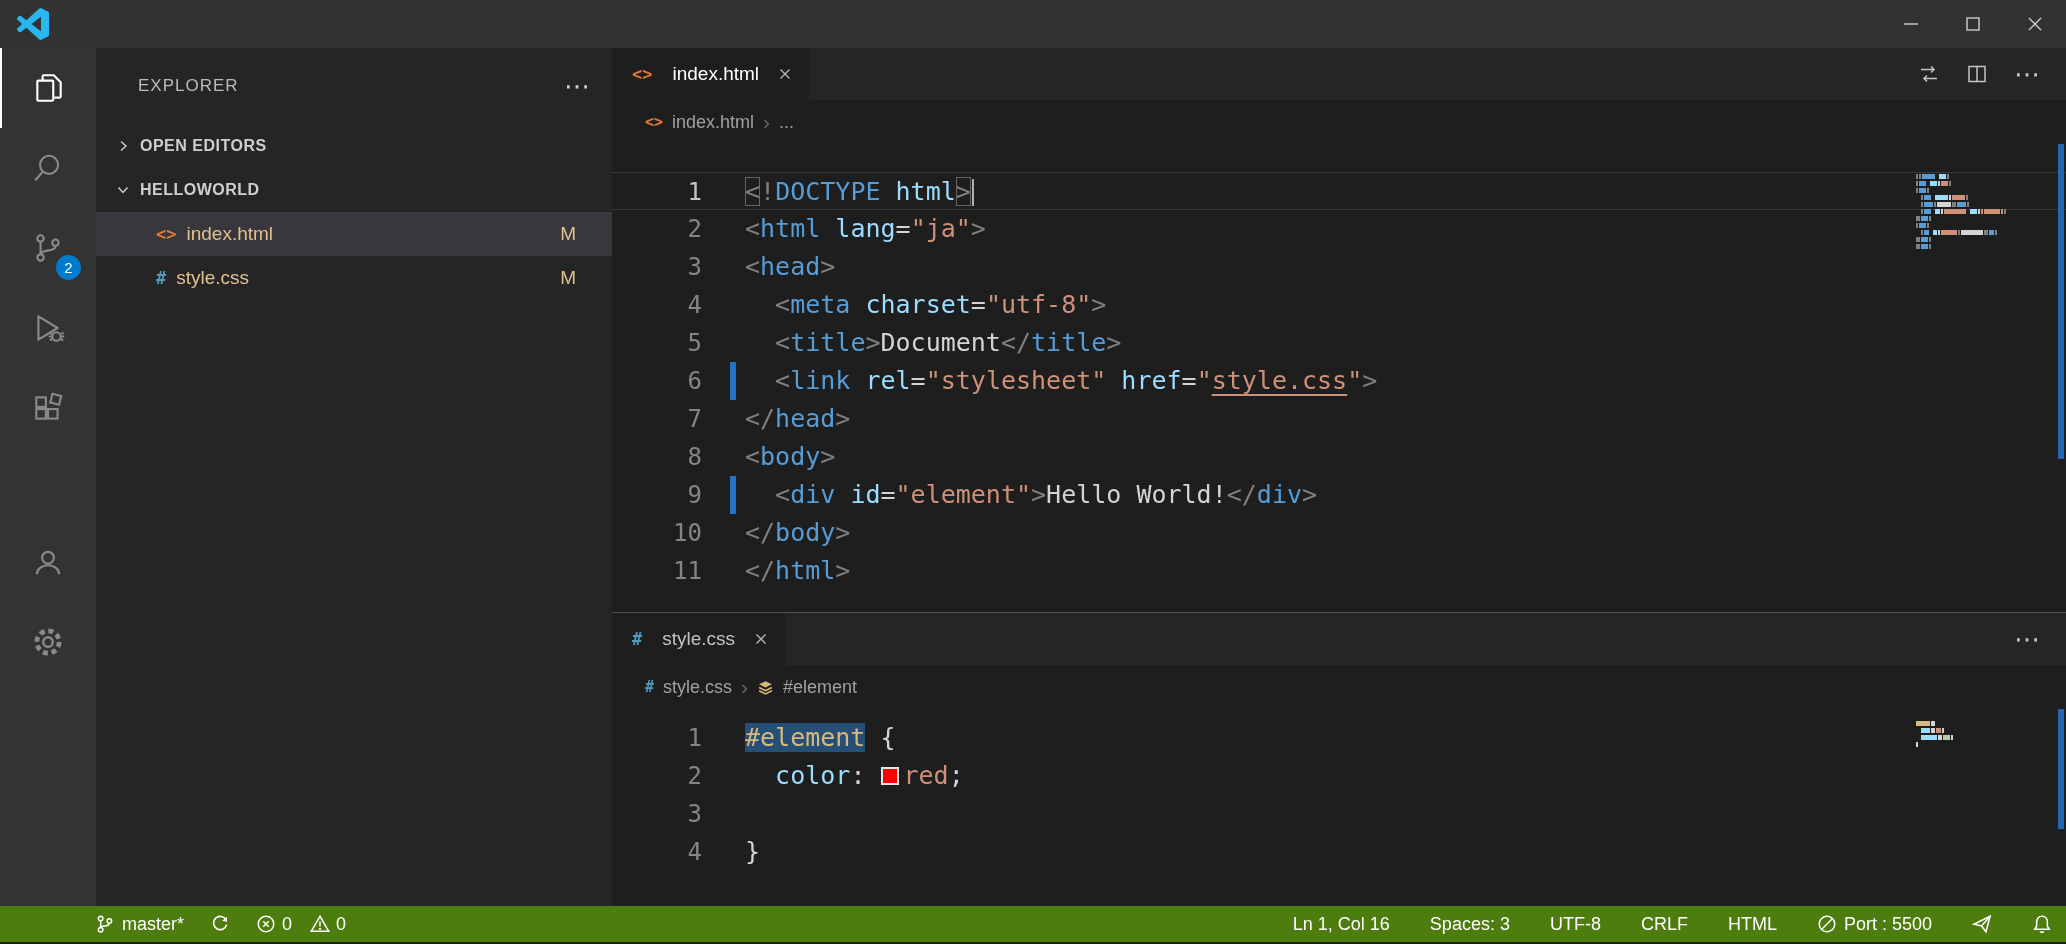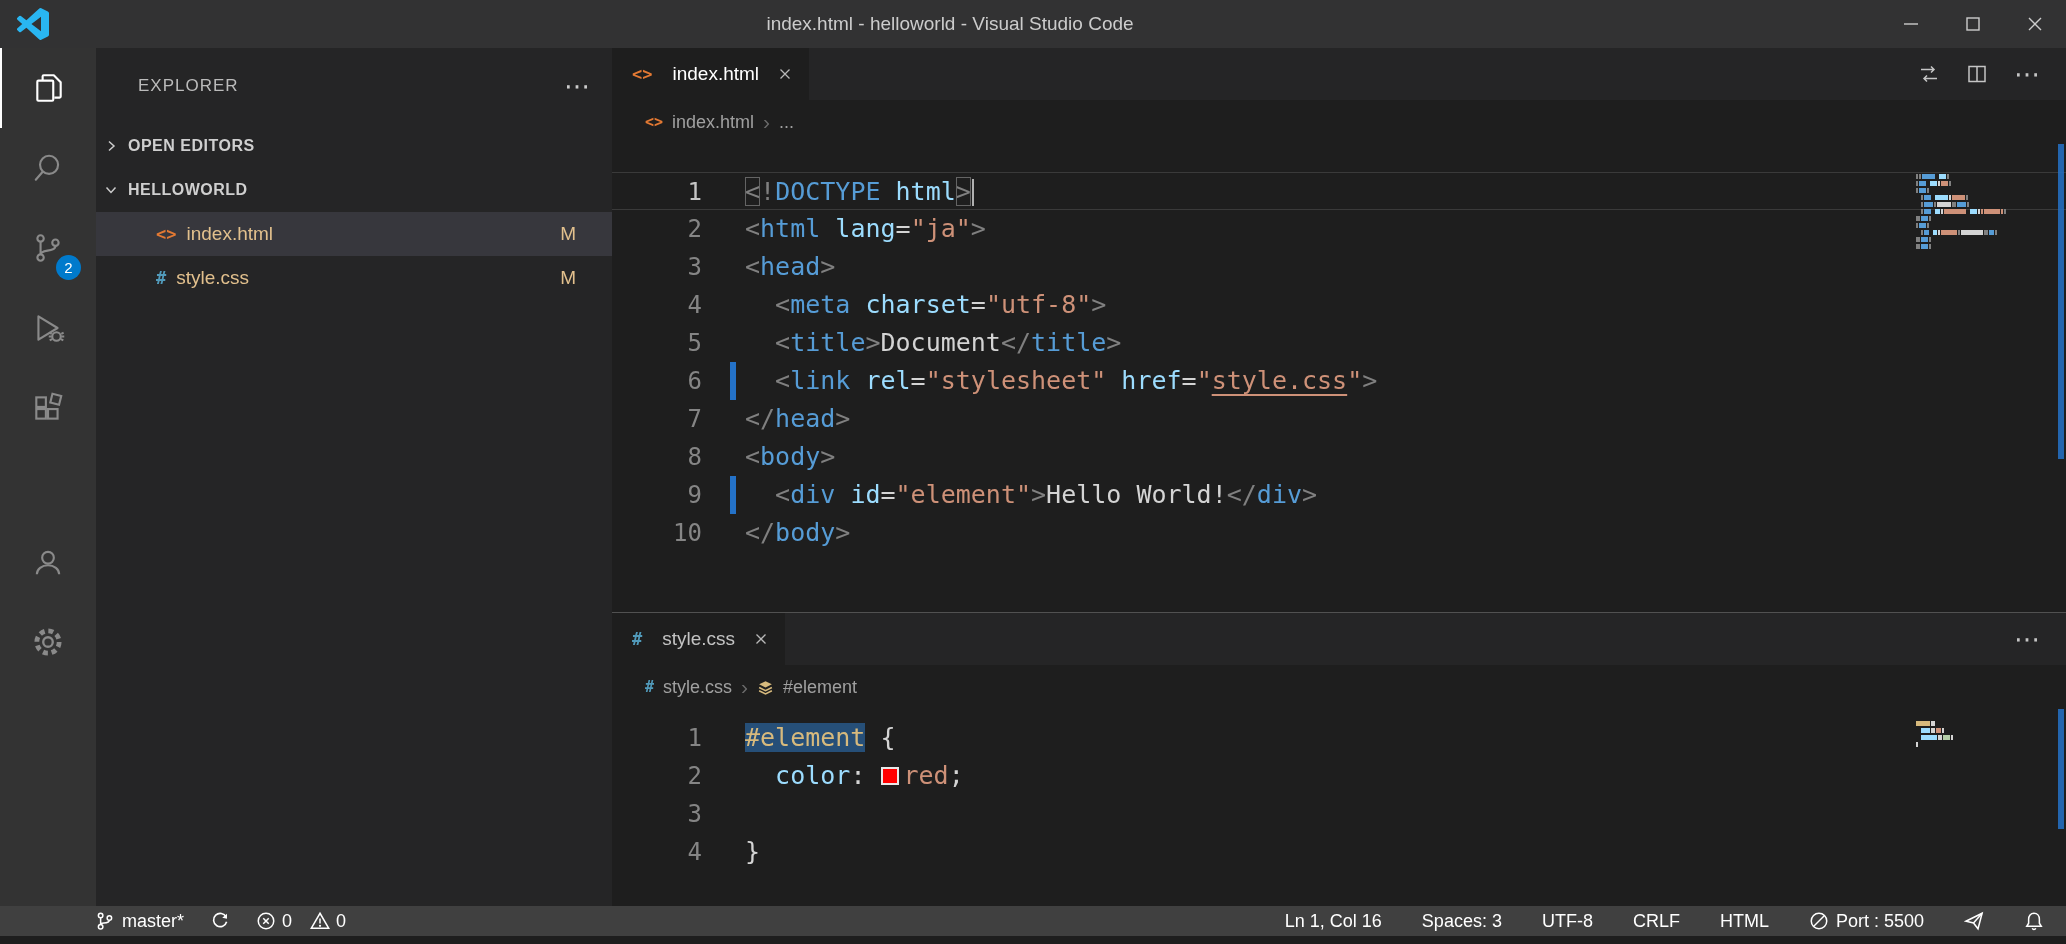--- a/index.html
+++ b/index.html
@@ -29,21 +29,21 @@
   .ab-item { height: 80px; display: flex; align-items: center; justify-content: center; color: #8a8a8a; position: relative; flex: none; }
   .ab-item.active { color: #ffffff; border-left: 2px solid #ffffff; }
   .ab-item.account { margin-top: 74px; }
   .ab-badge { position: absolute; right: 15px; bottom: 8px; width: 25px; height: 25px; border-radius: 50%;
     background: #007acc; color: #ffffff; font-size: 15px; display: flex; align-items: center; justify-content: center; }
 
   
   .sidebar { width: 516px; background: #252526; flex: none; display: flex; flex-direction: column; font-size: 19px; }
   .sidebar-header { height: 76px; display: flex; align-items: center; padding: 0 22px 0 42px; color: #bbbbbb; font-size: 17px; letter-spacing: 1px; }
   .sidebar-header .more { margin-left: auto; font-size: 26px; color: #cccccc; letter-spacing: 0; }
-  .tree-row { height: 44px; display: flex; align-items: center; padding-left: 4px; color: #cccccc; }
+  .tree-row { height: 44px; display: flex; align-items: center; padding-left: 16px; color: #cccccc; }
   .tree-row .chev { width: 22px; display: flex; justify-content: center; margin-right: 6px; color: #cccccc; flex: none; }
   .tree-row.section span.lbl { font-weight: bold; font-size: 16px; letter-spacing: .5px; color: #cfcfcf; }
   .file-row { padding-left: 60px; }
   .file-row.selected { background: #37373d; }
   .file-icon { font-family: "DejaVu Sans Mono", monospace; font-weight: bold; font-size: 17px; margin-right: 10px; flex: none; }
   .file-icon.html { color: #e37933; }
   .file-icon.css { color: #519aba; }
   .file-name { color: #e2c08d; }
   .git-badge { margin-left: auto; margin-right: 36px; color: #e2c08d; font-size: 19px; }
   .sidebar-bottom { margin-top: auto; margin-bottom: 14px; }
@@ -94,37 +94,36 @@
   .minimap { position: absolute; right: 16px; width: 134px; }
   .editor-group.top .minimap { top: 30px; }
   .editor-group.bottom .minimap { top: 12px; }
   .mm-row { height: 5px; margin-bottom: 2px; display: flex; }
   .mm-tk { height: 5px; display: inline-block; margin-right: 1px; }
   .overview-strip { position: absolute; right: 2px; top: 0; width: 6px; background: #2472c8; opacity: .85; }
   .editor-group.top .overview-strip { height: 315px; }
   .editor-group.bottom .overview-strip { height: 120px; }
 
   
-  .status-bar { height: 30px; background: #404040; color: #ffffff; display: flex; align-items: center; font-size: 18px; padding: 0 22px 0 95px; flex: none; }
+  .status-bar { height: 36px; background: #4d7c0f; color: #ffffff; display: flex; align-items: center; font-size: 18px; padding: 0 14px 0 95px; flex: none; }
   .sb-item { display: flex; align-items: center; gap: 7px; margin-right: 26px; white-space: nowrap; }
   .sb-group { display: flex; align-items: center; gap: 6px; margin-right: 26px; }
   .sb-group .cnt { margin-right: 12px; }
   .sb-right { margin-left: auto; display: flex; align-items: flex-start; gap: 40px; }
   .sb-right .sb-item { margin-right: 0; }
 </style>
 </head>
 <body>
 
 <div class="title-bar">
   <div class="logo">
     <svg width="32" height="32" viewBox="0 0 24 24">
         <path fill="#29b6f2" d="M23.15 2.587L18.21.21a1.494 1.494 0 0 0-1.705.29l-9.46 8.63-4.12-3.128a.999.999 0 0 0-1.276.057L.327 7.261A1 1 0 0 0 .326 8.74L3.899 12 .326 15.26a1 1 0 0 0 .001 1.479L1.65 17.94a.999.999 0 0 0 1.276.057l4.12-3.128 9.46 8.63a1.492 1.492 0 0 0 1.704.29l4.942-2.377A1.5 1.5 0 0 0 24 20.06V3.939a1.5 1.5 0 0 0-.85-1.352zm-5.146 14.861L10.826 12l7.178-5.448v10.896z"></path>
       </svg>
   </div>
-  <div class="window-title">index.html - helloworld - Visual Studio Code</div>
   <div class="window-controls">
     <div class="wc">
       <svg width="18" height="18" fill="none" stroke="currentColor" stroke-width="1.4">
           <line x1="2" y1="9" x2="16" y2="9"></line>
         </svg>
     </div>
     <div class="wc">
       <svg width="18" height="18" fill="none" stroke="currentColor" stroke-width="1.4">
           <rect x="3" y="3" width="12" height="12"></rect>
         </svg>
@@ -305,20 +304,25 @@
             <div class="code-line">
               <span class="line-num">9</span>
               <span class="mod-bar on"></span>
               <span class="line-content"><span class="tk-d">  </span><span class="tk-p">&lt;</span><span class="tk-t">div</span><span class="tk-d"> </span><span class="tk-a">id</span><span class="tk-d">=</span><span class="tk-s">"element"</span><span class="tk-p">&gt;</span><span class="tk-d">Hello World!</span><span class="tk-p">&lt;/</span><span class="tk-t">div</span><span class="tk-p">&gt;</span></span>
             </div>
             <div class="code-line">
               <span class="line-num">10</span>
               <span class="mod-bar"></span>
               <span class="line-content"><span class="tk-p">&lt;/</span><span class="tk-t">body</span><span class="tk-p">&gt;</span></span>
             </div>
+            <div class="code-line">
+              <span class="line-num">11</span>
+              <span class="mod-bar"></span>
+              <span class="line-content"><span class="tk-p">&lt;/</span><span class="tk-t">html</span><span class="tk-p">&gt;</span></span>
+            </div>
           </div>
         <div class="minimap" id="mm-0">
             <div class="mm-row">
               <span class="mm-tk" style="width: 2px; background: rgb(128, 128, 128);"></span>
               <span class="mm-tk" style="width: 2px; background: rgb(128, 128, 128);"></span>
               <span class="mm-tk" style="width: 13px; background: rgb(86, 156, 214);"></span>
               <span class="mm-tk" style="width: 2px; background: transparent;"></span>
               <span class="mm-tk" style="width: 7px; background: rgb(156, 220, 254);"></span>
               <span class="mm-tk" style="width: 2px; background: rgb(128, 128, 128);"></span>
             </div>

